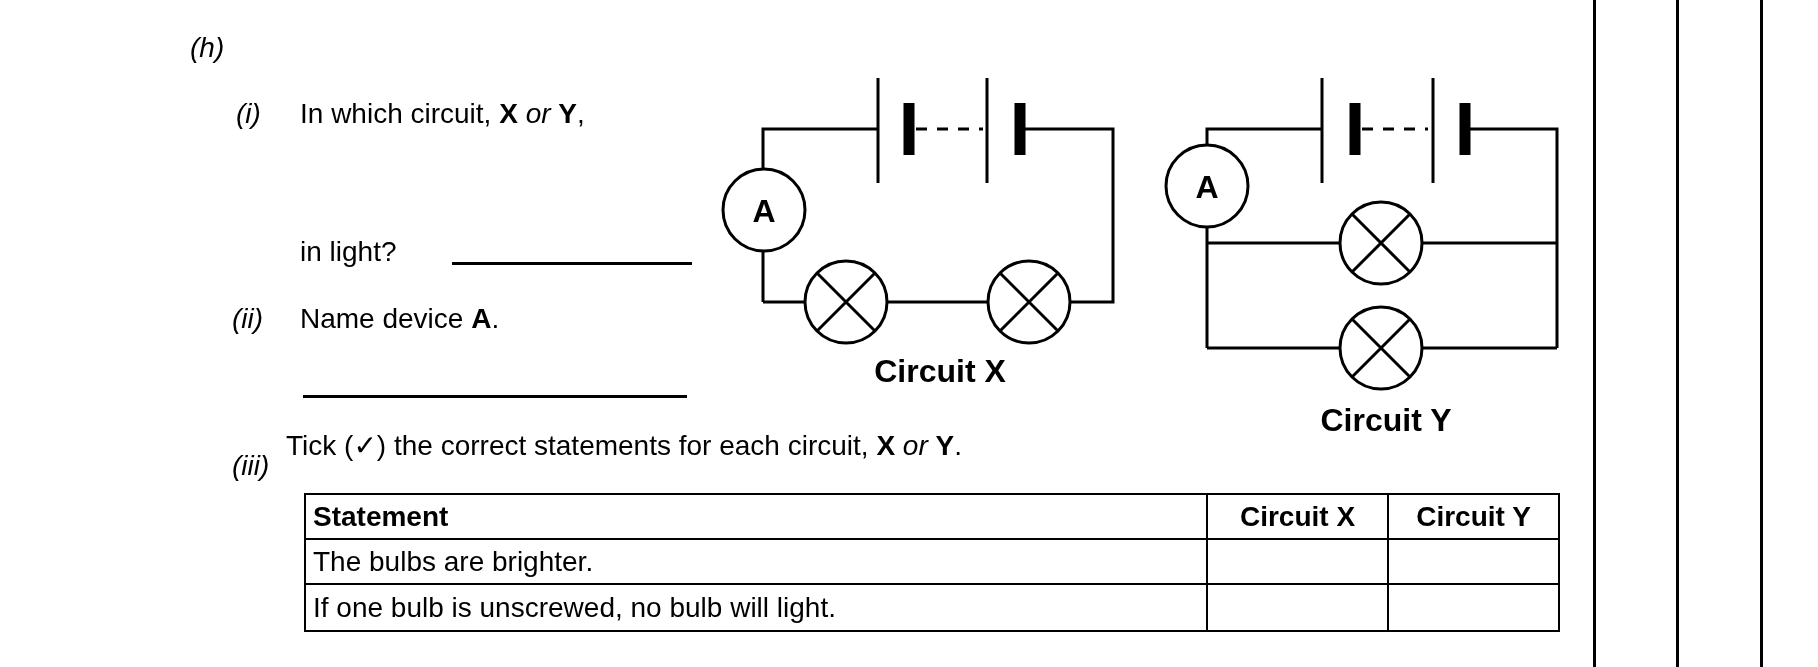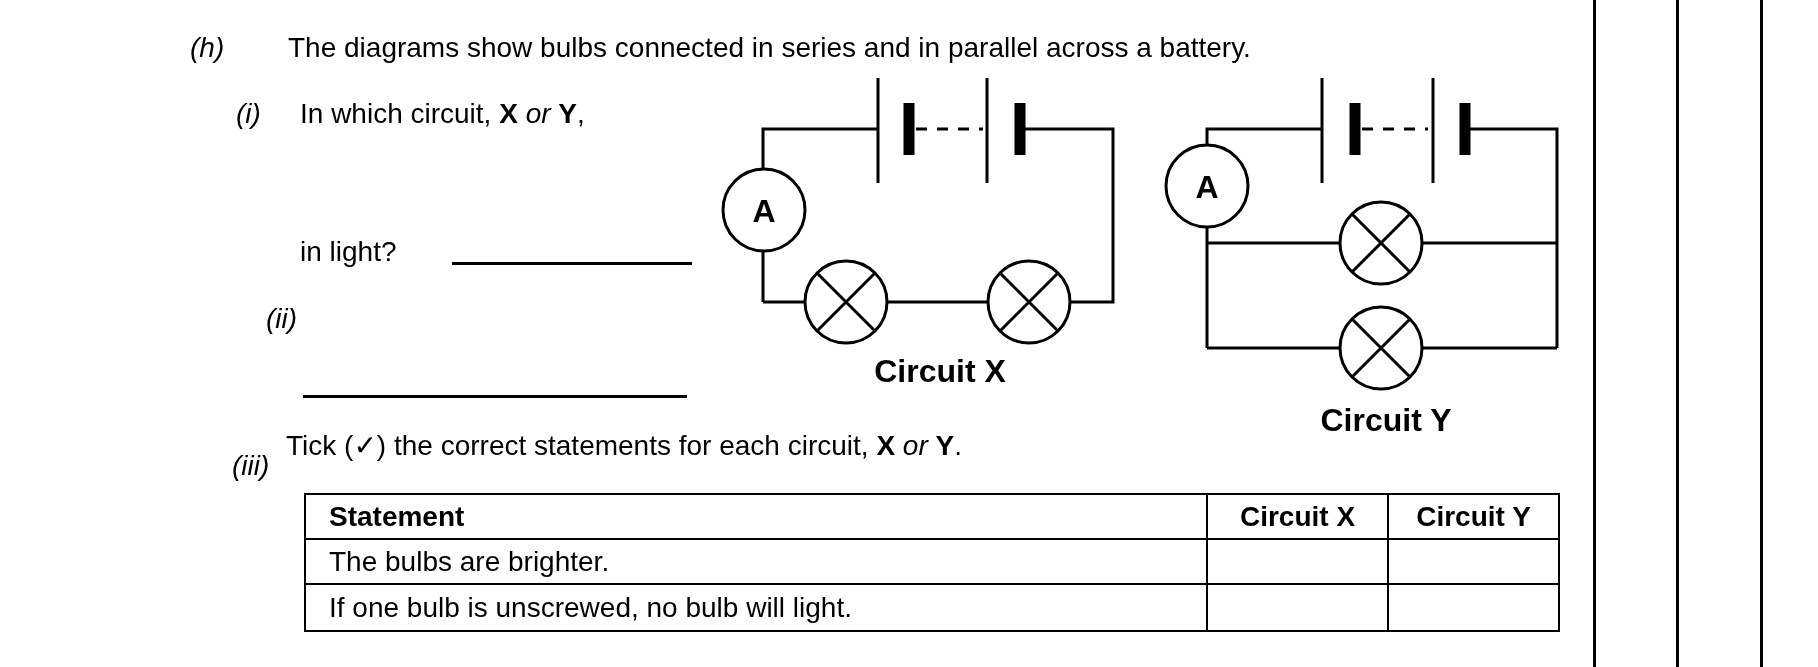--- a/index.html
+++ b/index.html
@@ -55,41 +55,43 @@
   }
   .stmt th, .stmt td {
     border: 2px solid #000;
     font-size: 28px;
     padding: 0;
     vertical-align: middle;
     overflow: hidden;
     white-space: nowrap;
   }
   .stmt th { font-weight: 700; text-align: center; }
-  .stmt th.l, .stmt td.l { text-align: left; padding-left: 23px; }
+  .stmt th.l, .stmt td.l { text-align: left; padding-left: 7px; }
   .stmt tr.h0 { height: 45px; }
   .stmt tr.r0 { height: 45px; border-radius: 17px; }
   .stmt tr.r1 { height: 47px; margin-top: 26px; }
 </style>
 </head>
 <body>
 
 <div class="page">
 
   <div class="line sublab" style="left:190px; top:31px;">(h)</div>
-  <div class="line" style="left:288px; top:31px;">The diagrams show bulbs connected in series and in parallel across a battery.</div>
 
   <div class="line sublab" style="left:236px; top:97px;">(i)</div>
   <div class="line" style="left:300px; top:97px;">
     <span>In which circuit, </span><b>X</b><i> or </i><b>Y</b><span>,</span>
   </div>
   <div class="line" style="left:300px; top:235px;">in light?</div>
   <div class="blank" style="left:452px; top:234px; width:240px;"></div>
 
-  <div class="line sublab" style="left:232px; top:302px;margin-left:34px;">(ii)</div>
+  <div class="line sublab" style="left:232px; top:302px;">(ii)</div>
+  <div class="line" style="left:300px; top:302px;">
+    <span>Name device </span><b>A</b><span>.</span>
+  </div>
   <div class="blank" style="left:303px; top:367px; width:384px;"></div>
 
   <div class="line sublab" style="left:232px; top:449px;">(iii)</div>
   <div class="line" style="left:286px; top:429px;">
     <span>Tick (</span><span>✓</span><span>) the correct statements for each circuit, </span><b>X</b><i> or </i><b>Y</b><span>.</span>
   </div>
 
   <svg class="circuit" style="left:700px; top:60px;" width="430" height="340" viewBox="700 60 430 340">
     <g>
       <path class="wire" d="M763,302 V129 H878 M1019,129 H1113 V302 H763"></path>

